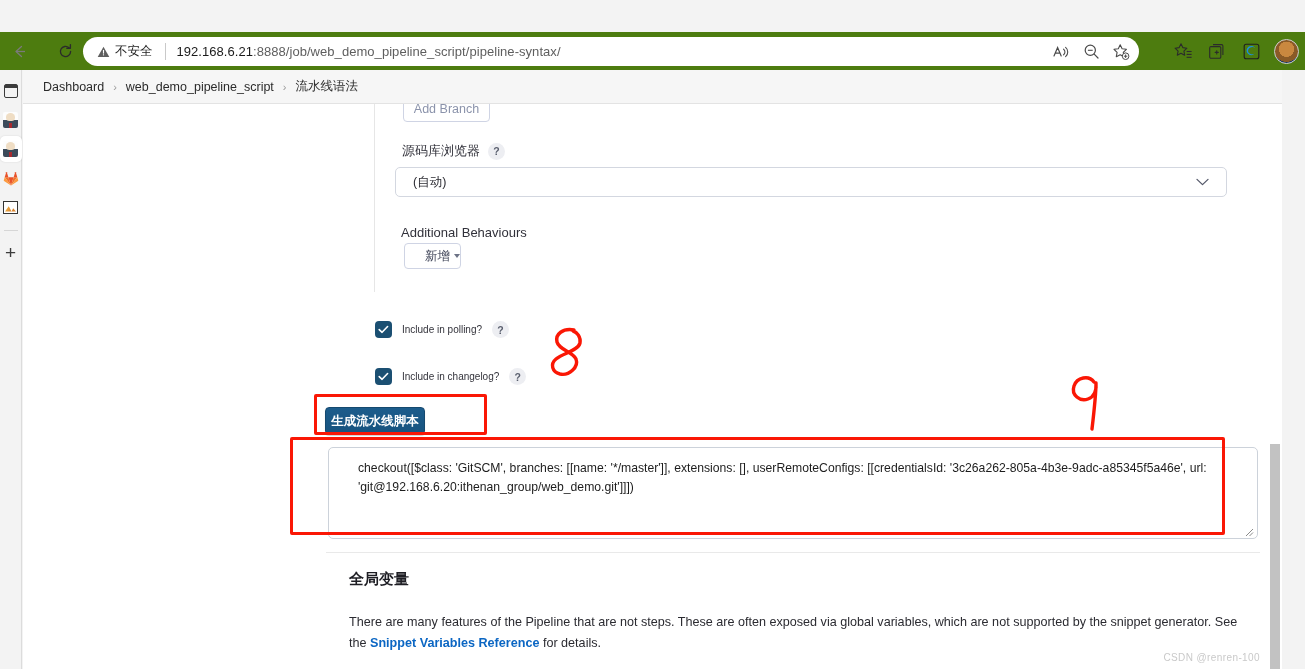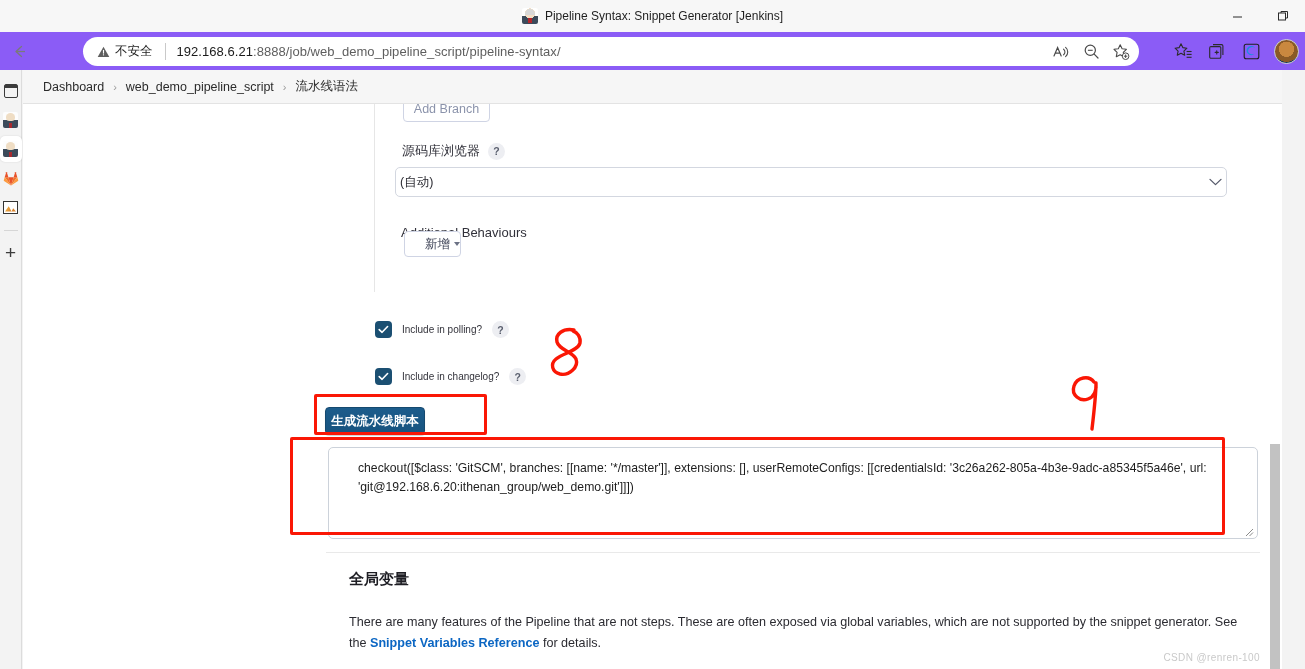--- a/index.html
+++ b/index.html
@@ -34,21 +34,21 @@
   }
   .win-controls { position: absolute; right: 0; top: 0; height: 32px; display: flex; }
   .win-btn {
     width: 45px; height: 32px; display: flex; align-items: center; justify-content: center;
     color: #2b2b2b;
   }
 
   
   .toolbar {
     position: absolute; left: 0; top: 32px; width: 1305px; height: 38px;
-    background: #8b5cf6; display: flex; align-items: center; justify-content: space-between;
+    background: #4d7c0f; display: flex; align-items: center;
   }
   .nav-btn {
     width: 30px; height: 30px; margin-left: 4px; border-radius: 4px;
     display: flex; align-items: center; justify-content: center; color: #7a7a7a;
   }
   .nav-btn.active { color: #2b2b2b; }
 
   .omnibox {
     position: absolute; left: 83px; top: 5px; width: 1056px; height: 29px;
     background: #ffffff; border-radius: 15px;
@@ -138,21 +138,21 @@
   }
 
   .field-label { font-size: 13px; color: #31313a; display: flex; align-items: center; gap: 8px; }
   .help-badge {
     width: 17px; height: 17px; border-radius: 50%; background: #edeef2;
     color: #5a5f6e; font-size: 10.5px; font-weight: bold;
     display: flex; align-items: center; justify-content: center;
   }
   .select-box {
     height: 30px; border: 1px solid #d3d7e0; border-radius: 5px; background: #fff;
-    display: flex; align-items: center; padding: 0 4px;
+    display: flex; align-items: center; padding: 0 17px;
     font-size: 12.5px; color: #2c2c33;
   }
   .select-caret { margin-left: auto; color: #55596a; }
 
   .add-btn {
     width: 57px; height: 26px; border: 1px solid #cfd4e4; border-radius: 4px; background: #fff;
     font-size: 12.5px; color: #3d4256; display: flex; align-items: center; justify-content: center; gap: 4px;
   }
   .add-caret { border-left: 3.5px solid transparent; border-right: 3.5px solid transparent; border-top: 4px solid #6c7285; }
 
@@ -192,39 +192,20 @@
   .watermark {
     position: absolute; right: 22px; bottom: 6px;
     font-size: 10px; color: #c9c9c9; letter-spacing: .4px;
   }
 </style>
 </head>
 <body>
 
 <div id="app">
 
-  <div class="titlebar">
-    <div class="title-center">
-      <div class="tab-favicon"></div>
-      <span>Pipeline Syntax: Snippet Generator [Jenkins]</span>
-    </div>
-    <div class="win-controls">
-      <div class="win-btn">
-        <svg width="11" height="11" viewBox="0 0 11 11">
-            <line x1="1" y1="6" x2="10" y2="6" stroke="#2b2b2b" stroke-width="1"></line>
-          </svg>
-      </div>
-      <div class="win-btn">
-        <svg width="12" height="12" viewBox="0 0 12 12">
-          <rect x="1.5" y="3" width="7" height="7" fill="none" stroke="#2b2b2b" stroke-width="1"></rect>
-          <path d="M4 3 V1.5 H10.5 V8 H9" fill="none" stroke="#2b2b2b" stroke-width="1"></path>
-        </svg>
-      </div>
-    </div>
-  </div>
 
   <div class="toolbar">
     <div class="nav-btn">
       <svg width="17" height="17" viewBox="0 0 17 17">
           <path d="M10.5 3.5 L5 8.5 L10.5 13.5" fill="none" stroke="currentColor" stroke-width="1.3" stroke-linecap="round" stroke-linejoin="round"></path>
           <line x1="5" y1="8.5" x2="14" y2="8.5" stroke="currentColor" stroke-width="1.3"></line>
         </svg>
     </div>
     <div class="nav-btn active" style="margin-left:16px">
       <svg width="17" height="17" viewBox="0 0 17 17">
@@ -349,21 +330,21 @@
     <div class="select-box" style="position:absolute; left:372px; top:63px; width:832px;">
       <span>(自动)</span>
       <span class="select-caret">
         <svg width="13" height="8" viewBox="0 0 13 8">
             <path d="M1 1.4 L6.5 6.6 L12 1.4" fill="none" stroke="currentColor" stroke-width="1.3" stroke-linecap="round" stroke-linejoin="round"></path>
           </svg>
       </span>
     </div>
 
     <div style="position:absolute; left:378px; top:121px; font-size:13px; color:#31313a;">Additional Behaviours</div>
-    <div class="add-btn" style="position:absolute; left:381px; top:127px;padding-left:20px;">
+    <div class="add-btn" style="position:absolute; left:381px; top:139px;padding-left:20px;">
       <span>新增</span>
       <span class="add-caret"></span>
     </div>
 
     <div class="chk-row" style="position:absolute; left:352px; top:217px;">
       <span class="chk">
         <svg width="11" height="9" viewBox="0 0 11 9">
             <path d="M1.2 4.6 L4.1 7.3 L9.6 1.5" fill="none" stroke="#fff" stroke-width="1.6" stroke-linecap="round" stroke-linejoin="round"></path>
           </svg>
       </span>

